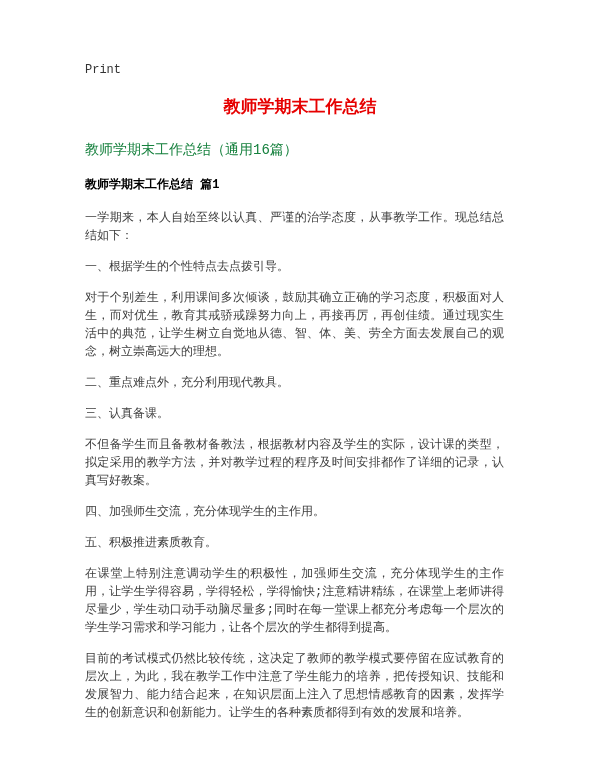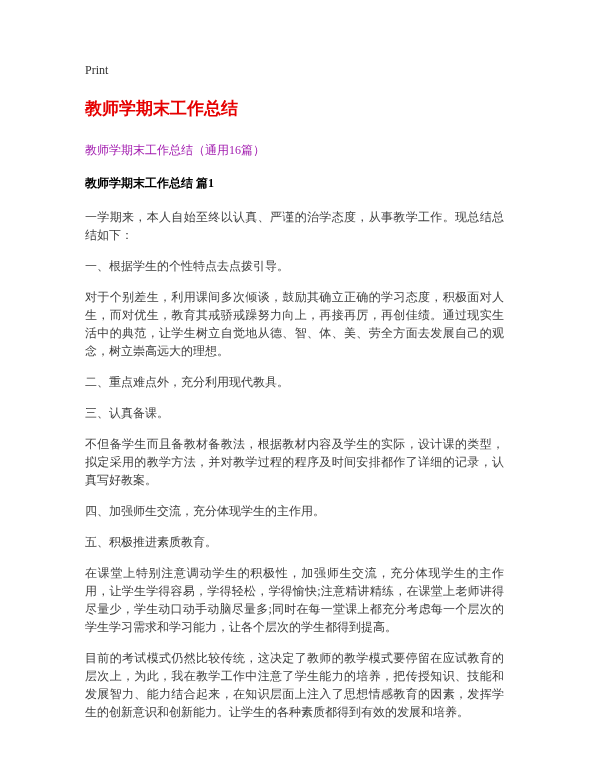--- a/index.html
+++ b/index.html
@@ -7,41 +7,41 @@
     padding: 0;
     background: #ffffff;
   }
   .page {
     position: relative;
     width: 600px;
     height: 776px;
     box-sizing: border-box;
     background: #ffffff;
     padding: 60px 85px 40px 85px;
-    font-family: Liberation Serif, serif;
+    font-family: Liberation Mono, monospace;
     color: #3d3d3d;
     overflow: hidden;
   }
   .print-link {
     font-size: 12px;
     color: #333333;
     margin: 0 0 20px 0;
     display: inline-block;
     cursor: pointer;
   }
   .doc-title {
-    text-align: left;
+    text-align: center;
     font-size: 17px;
     font-weight: bold;
     margin: 0 0 22px 0;
     line-height: 1.3;
   }
   .doc-subtitle {
-    font-size: 12px;
-    color: #a21caf;
+    font-size: 14px;
+    color: #15803d;
     margin: 16px 0 16px 0;
     line-height: 1.4;
   }
   .section-heading {
     font-size: 12px;
     font-weight: bold;
     color: #000000;
     margin: 0 0 16px 0;
     line-height: 1.4;
   }

